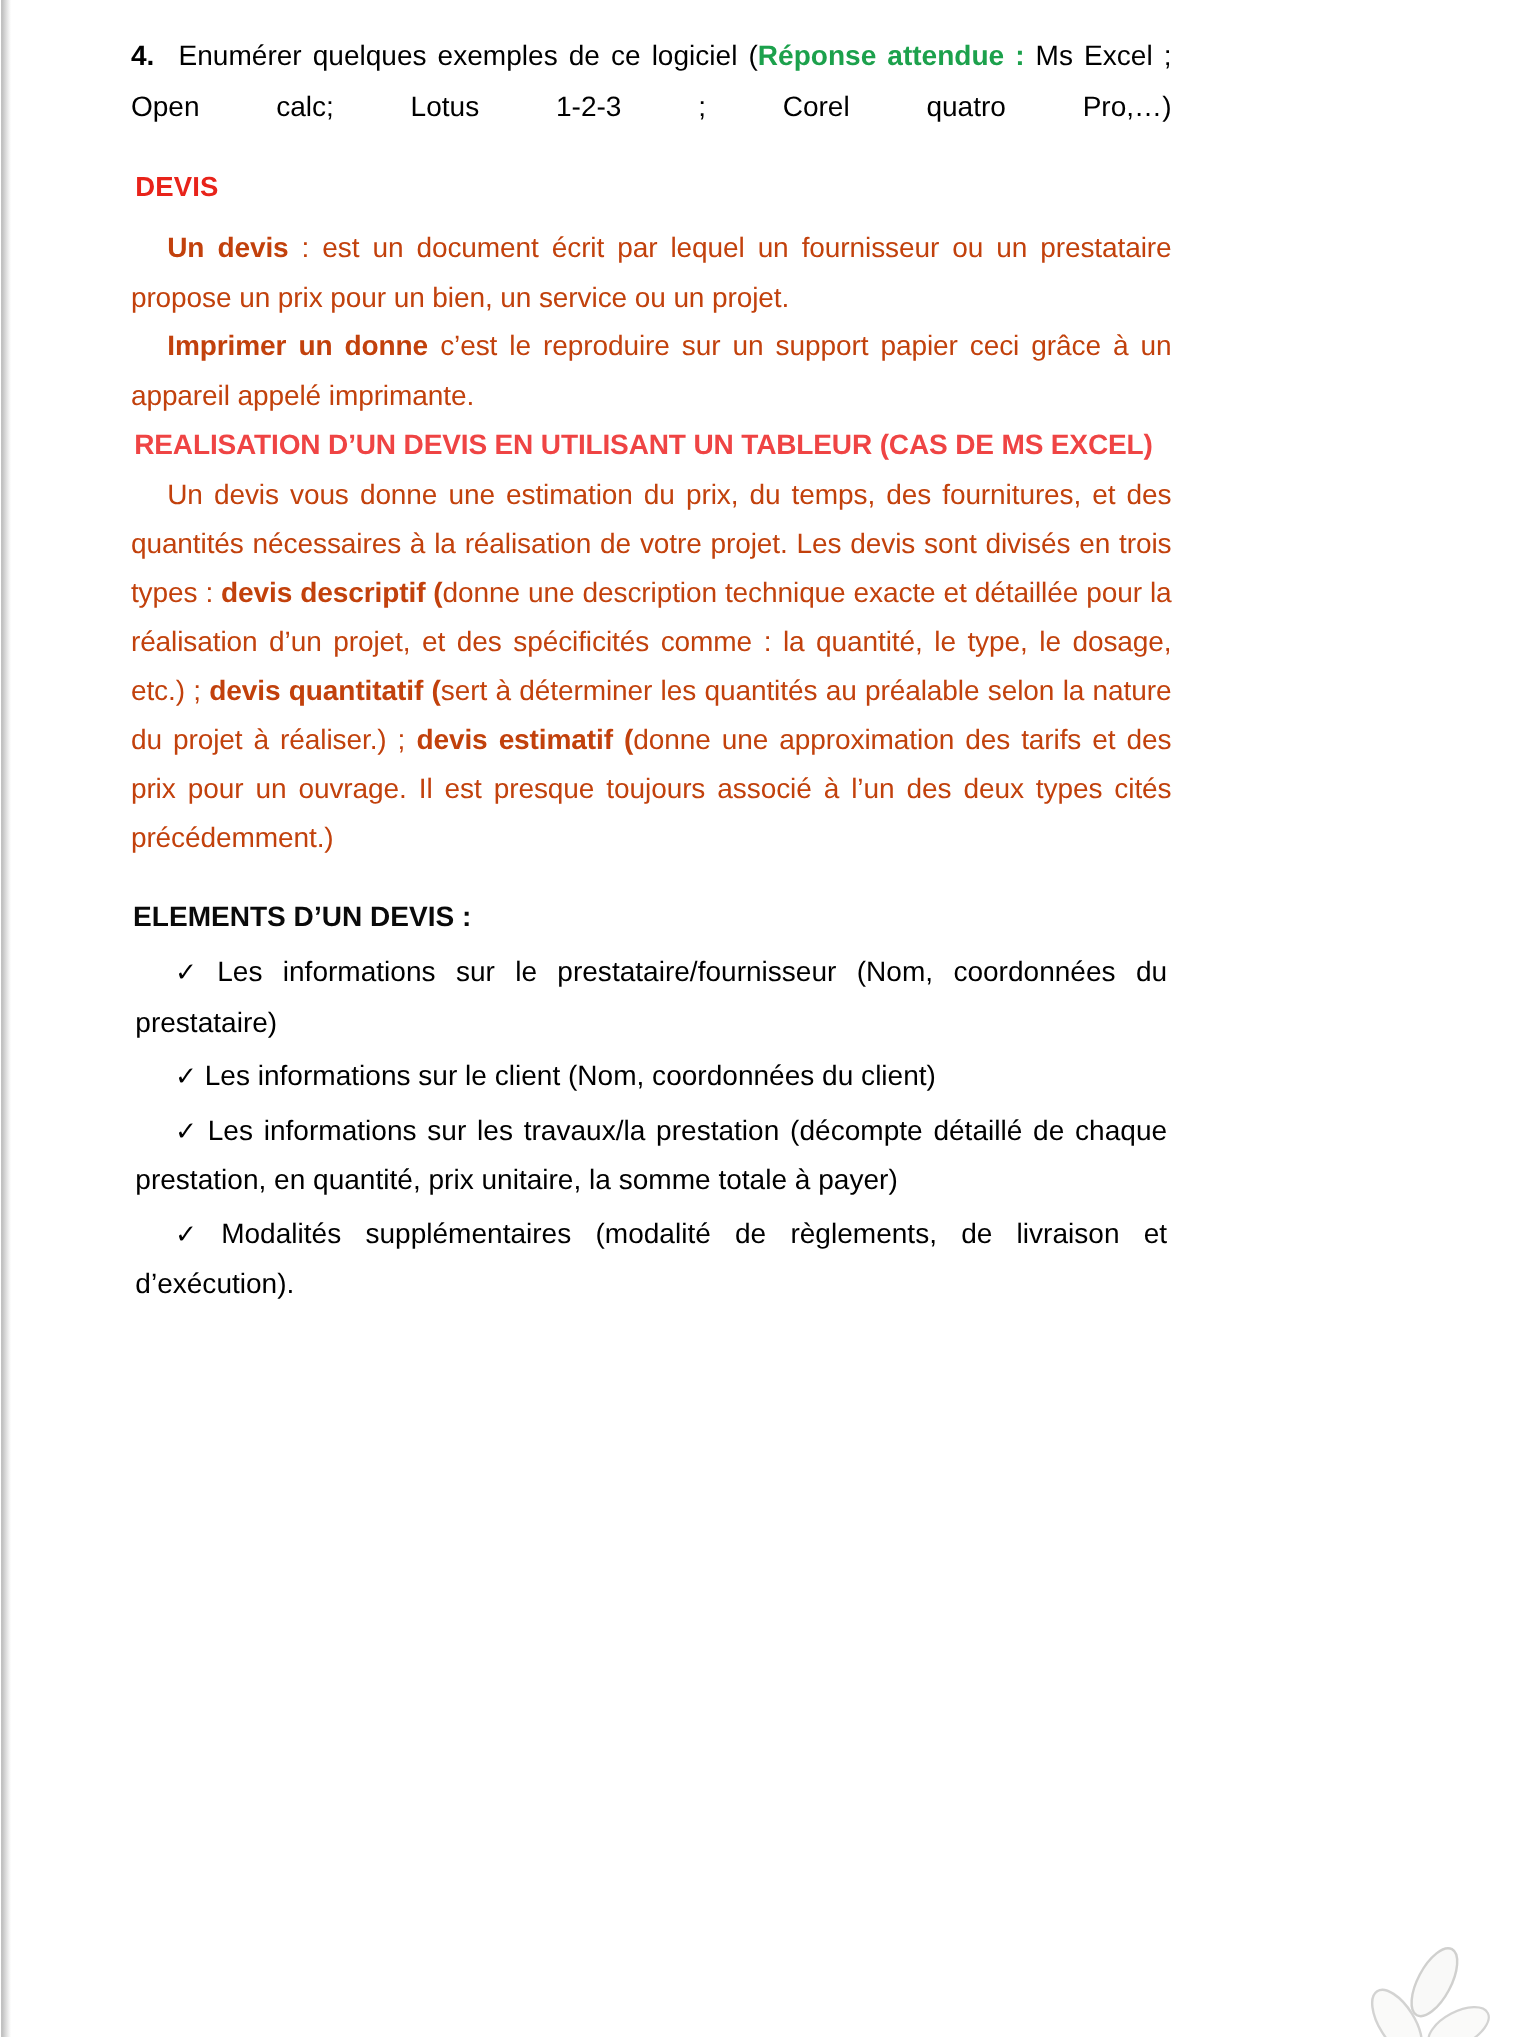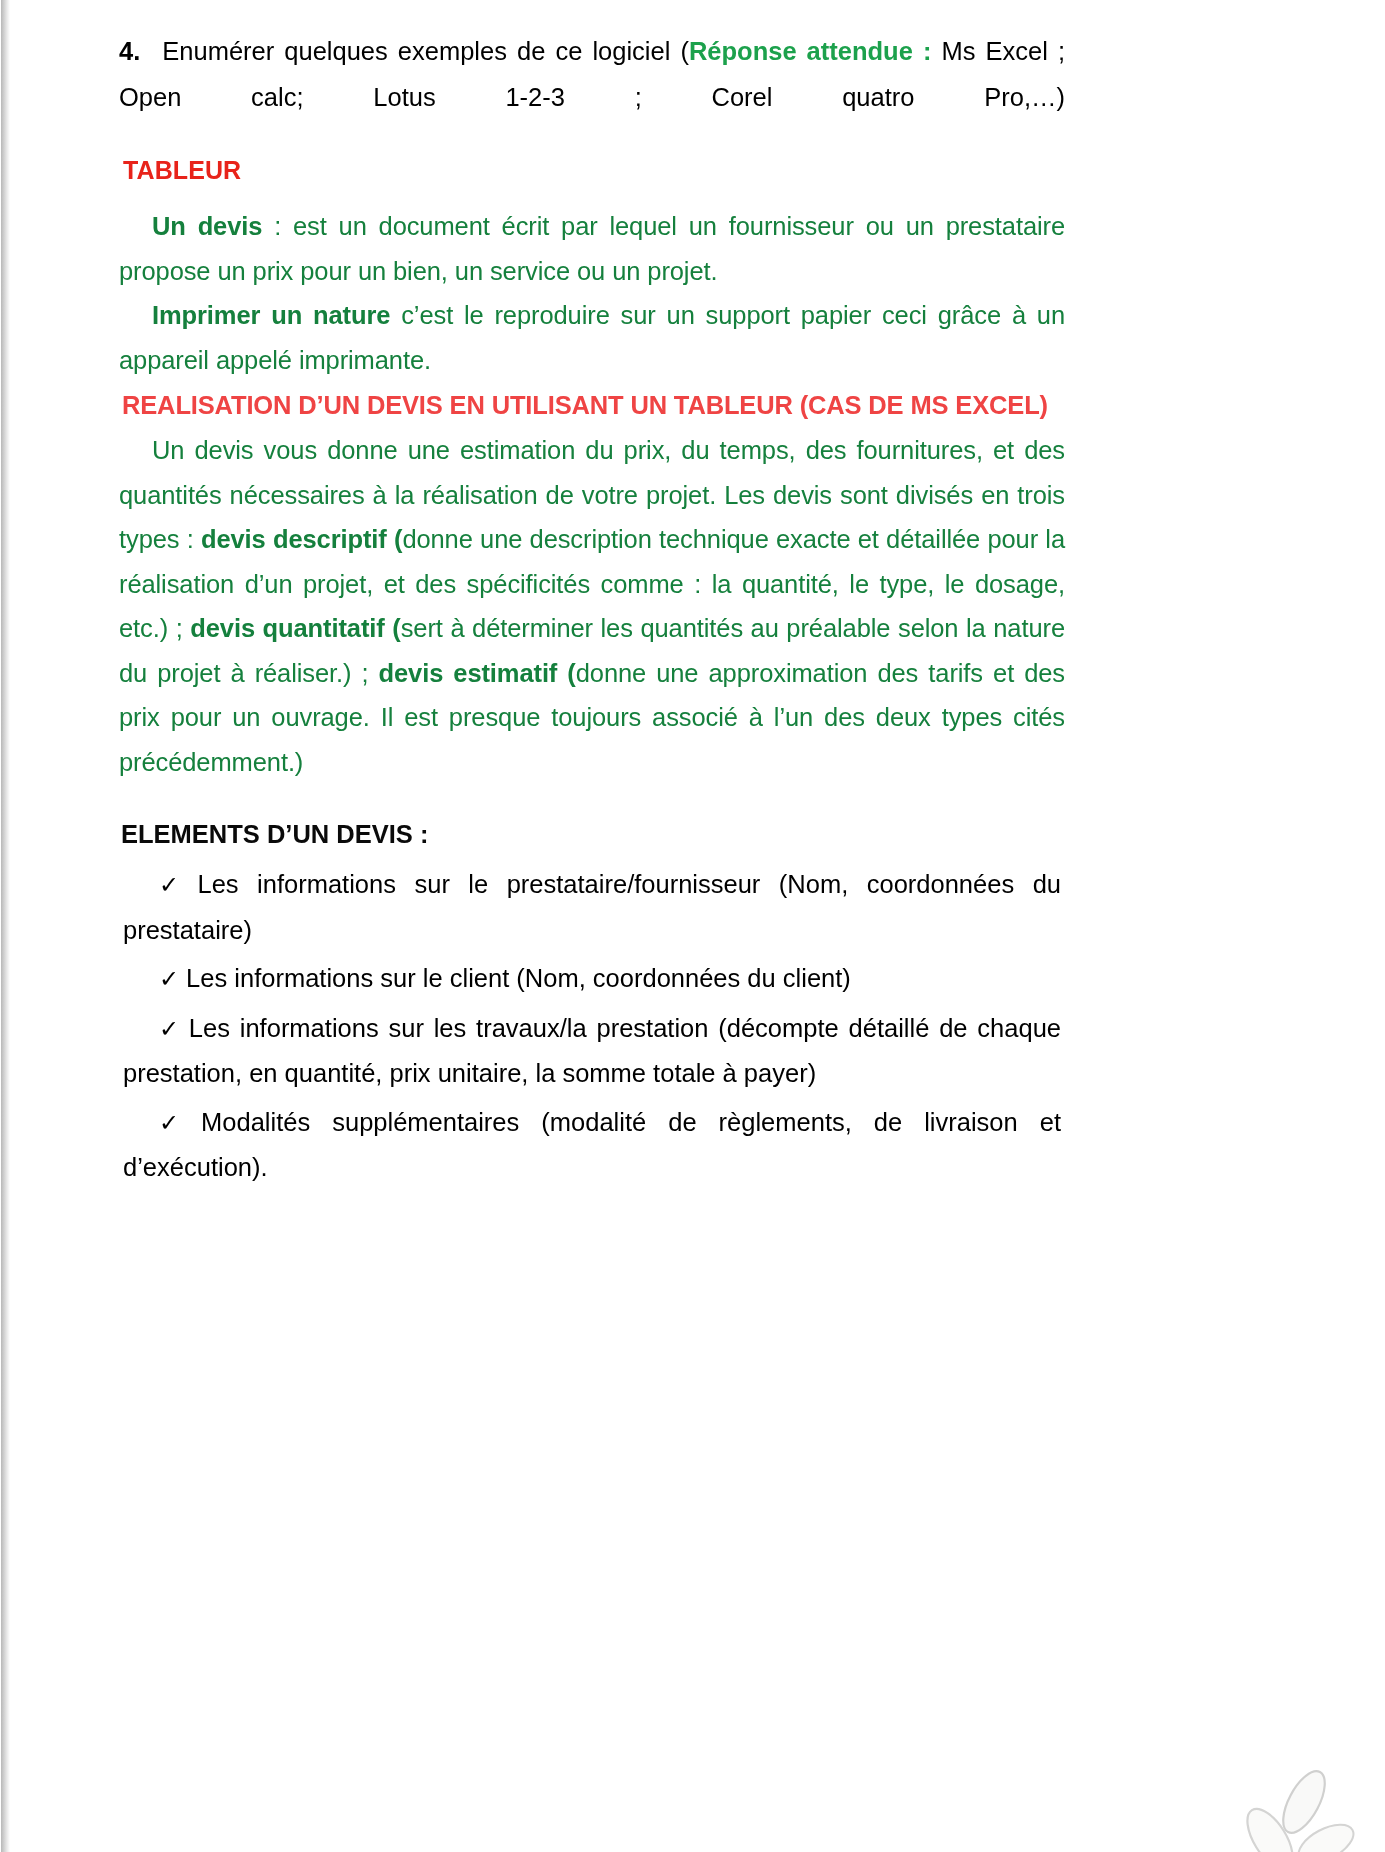--- a/index.html
+++ b/index.html
@@ -43,21 +43,21 @@
     width: 946px;
   }
 
   
   .para {
     font-size: 25.5px;
     line-height: 44.5px;
     text-align: justify;
     text-justify: inter-word;
     margin: 0 0 0 0;
-    color: #15803d;
+    color: #c2410c;
     letter-spacing: -0.1px;
   }
   .para.hang {
     text-indent: 33px;
   }
   .b { font-weight: bold; }
 
   
   .numbered {
     position: relative;
@@ -134,33 +134,33 @@
   <div class="content">
 
     <p class="numbered" style="padding-left:0;">
       <span style="display:inline-block; text-align:justify; text-align-last:justify; width:100%;">
         <span class="b">4.</span><span style="display:inline-block;width:22px;"></span><span>Enumérer quelques exemples de ce logiciel (</span><span class="green b">Réponse attendue :</span><span> Ms Excel ; Open calc; Lotus 1-2-3 ; Corel quatro Pro,…)</span>
       </span>
     </p>
 
     <div class="gap-md"></div>
 
-    <h2 class="heading red indent">TABLEUR</h2>
+    <h2 class="heading red indent">DEVIS</h2>
 
     <div style="height:6px"></div>
 
 
     <div style="height:6px"></div>
 
     <p class="para hang">
       <span class="b">Un devis</span><span> : est un document écrit par lequel un fournisseur ou un prestataire propose un prix pour un bien, un service ou un projet.</span>
     </p>
 
     <p class="para hang">
-      <span class="b">Imprimer un nature</span><span> c’est le reproduire sur un support papier ceci grâce à un appareil appelé imprimante.</span>
+      <span class="b">Imprimer un donne</span><span> c’est le reproduire sur un support papier ceci grâce à un appareil appelé imprimante.</span>
     </p>
 
     <p class="big-green-heading">REALISATION D’UN DEVIS EN UTILISANT UN TABLEUR (CAS DE MS EXCEL)</p>
 
     <p class="para hang">
       <span>Un devis vous donne une estimation du prix, du temps, des fournitures, et des quantités nécessaires à la réalisation de votre projet. Les devis sont divisés en trois types : </span><span class="b">devis descriptif (</span><span>donne une description technique exacte et détaillée pour la réalisation d’un projet, et des spécificités comme : la quantité, le type, le dosage, etc.) ; </span><span class="b">devis quantitatif (</span><span>sert à déterminer les quantités au préalable selon la nature du projet à réaliser.) ; </span><span class="b">devis estimatif (</span><span>donne une approximation des tarifs et des prix pour un ouvrage. Il est presque toujours associé à l’un des deux types cités précédemment.)</span>
     </p>
 
     <div class="gap-md"></div>
 

